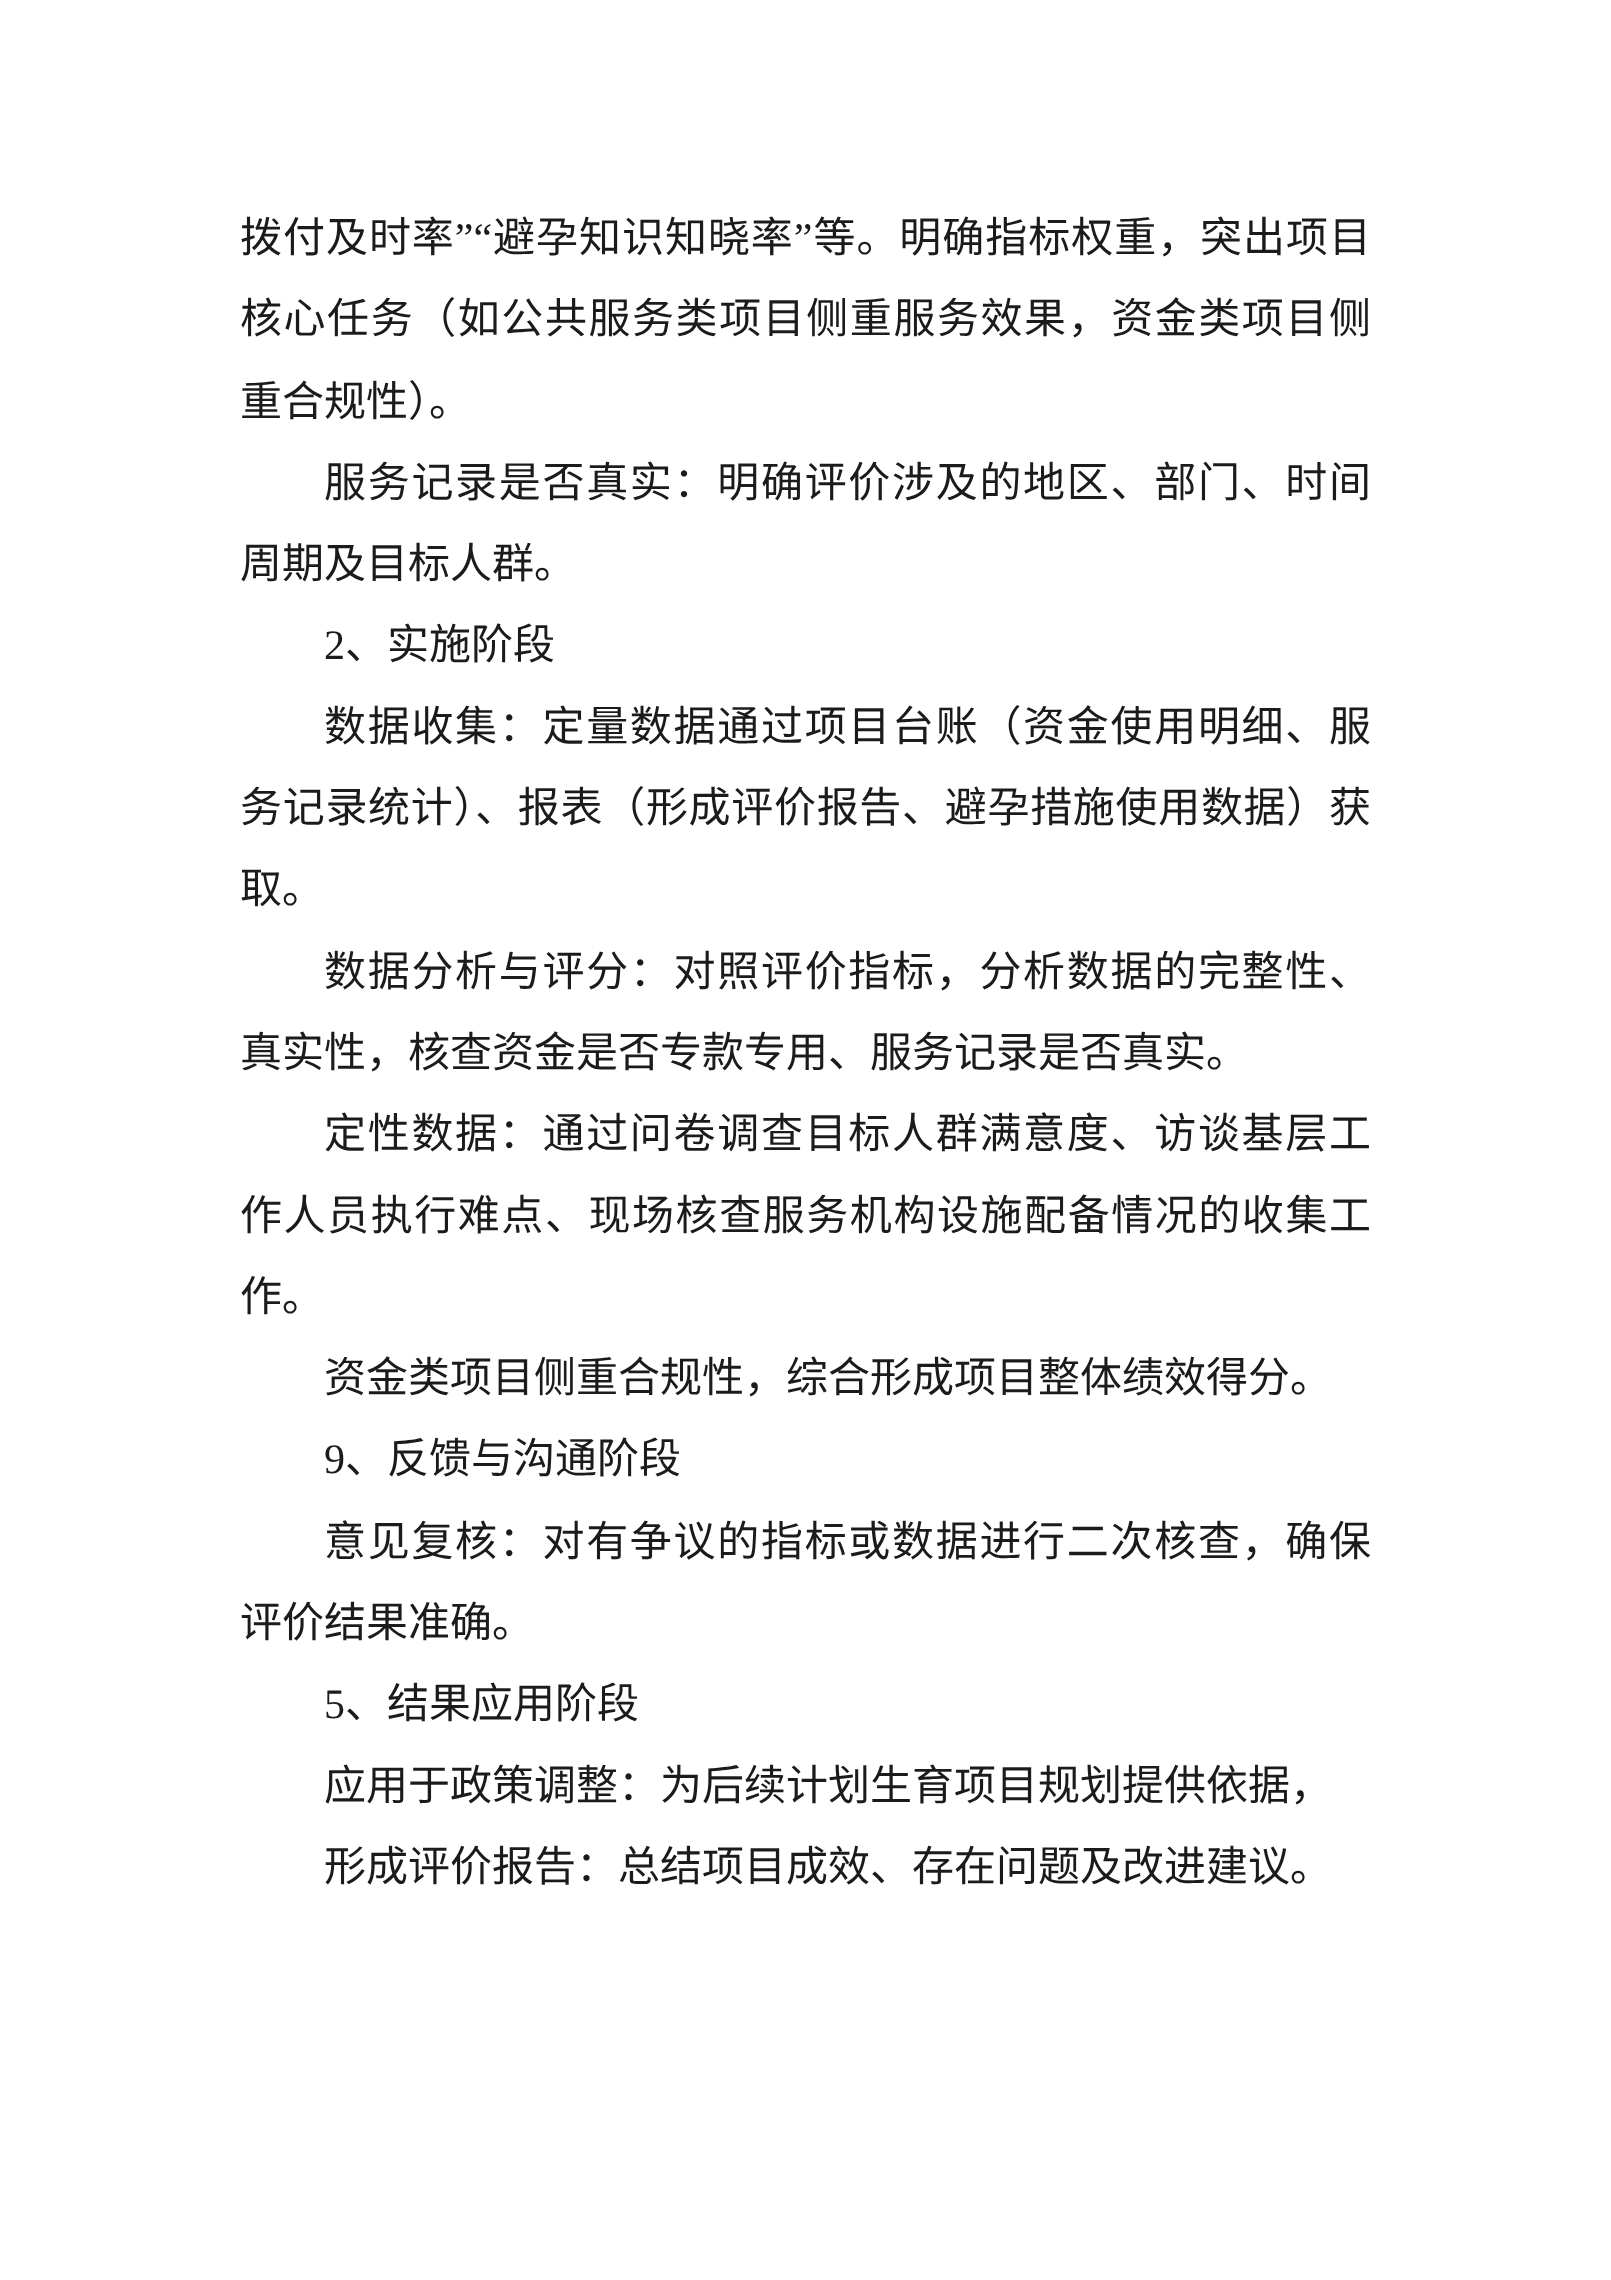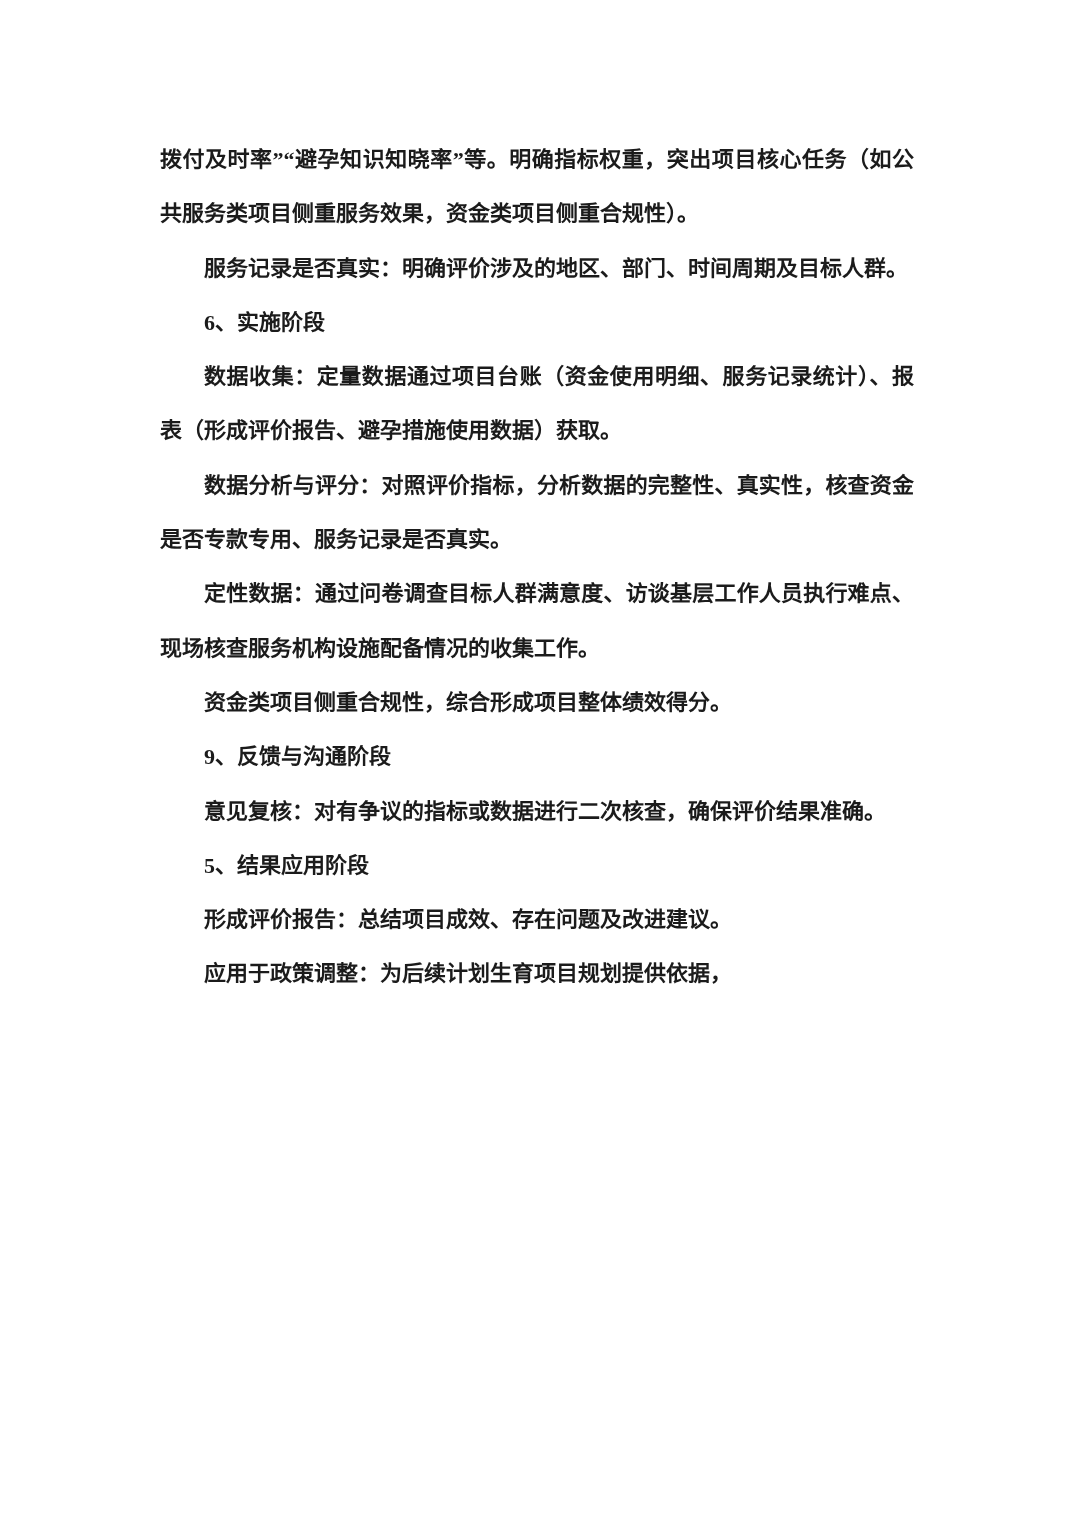--- a/index.html
+++ b/index.html
@@ -11,48 +11,47 @@
     position: relative;
     width: 1074px;
     height: 1520px;
     background: #ffffff;
     box-sizing: border-box;
     padding: 133px 160px 0 160px;
     overflow: hidden;
   }
   .doc {
     font-family: "Liberation Serif", "DejaVu Serif", serif;
-    font-size: 22px;
+    font-size: 28px;
     line-height: 54.3px;
     color: #1b1b1b;
     text-align: justify;
     text-justify: inter-character;
-    font-weight: bold;
   }
   .doc p {
     margin: 0;
     padding: 0;
     text-indent: 2em;
     word-break: break-all;
   }
   .doc p.flush {
     text-indent: 0;
   }
 </style>
 </head>
 <body>
 
 <div class="page">
   <div class="doc">
     <p class="flush">拨付及时率”“避孕知识知晓率”等。明确指标权重，突出项目核心任务（如公共服务类项目侧重服务效果，资金类项目侧重合规性）。</p>
     <p>服务记录是否真实：明确评价涉及的地区、部门、时间周期及目标人群。</p>
-    <p>6、实施阶段</p>
+    <p>2、实施阶段</p>
     <p>数据收集：定量数据通过项目台账（资金使用明细、服务记录统计）、报表（形成评价报告、避孕措施使用数据）获取。</p>
     <p>数据分析与评分：对照评价指标，分析数据的完整性、真实性，核查资金是否专款专用、服务记录是否真实。</p>
     <p>定性数据：通过问卷调查目标人群满意度、访谈基层工作人员执行难点、现场核查服务机构设施配备情况的收集工作。</p>
     <p>资金类项目侧重合规性，综合形成项目整体绩效得分。</p>
     <p>9、反馈与沟通阶段</p>
     <p>意见复核：对有争议的指标或数据进行二次核查，确保评价结果准确。</p>
     <p>5、结果应用阶段</p>
+    <p>应用于政策调整：为后续计划生育项目规划提供依据，</p>
     <p>形成评价报告：总结项目成效、存在问题及改进建议。</p>
-    <p>应用于政策调整：为后续计划生育项目规划提供依据，</p>
   </div>
 </div>
 
 </body></html>

